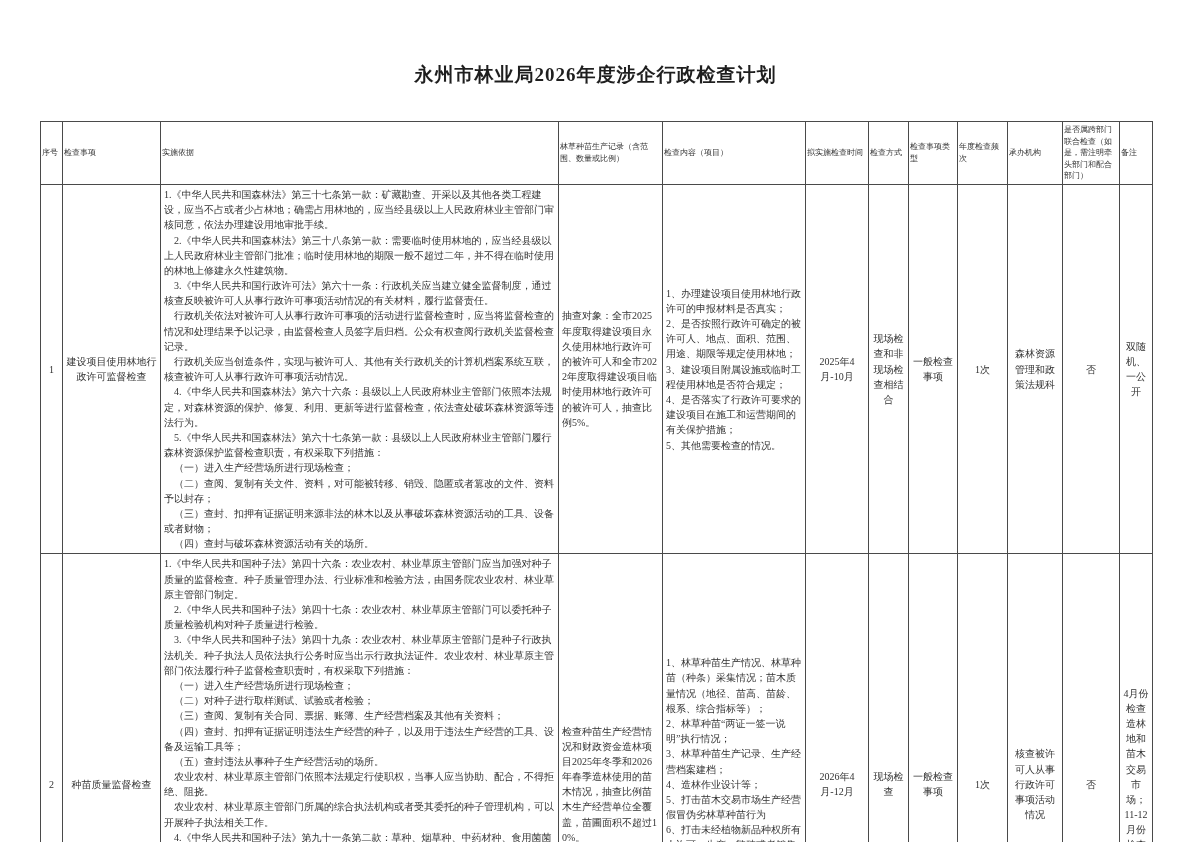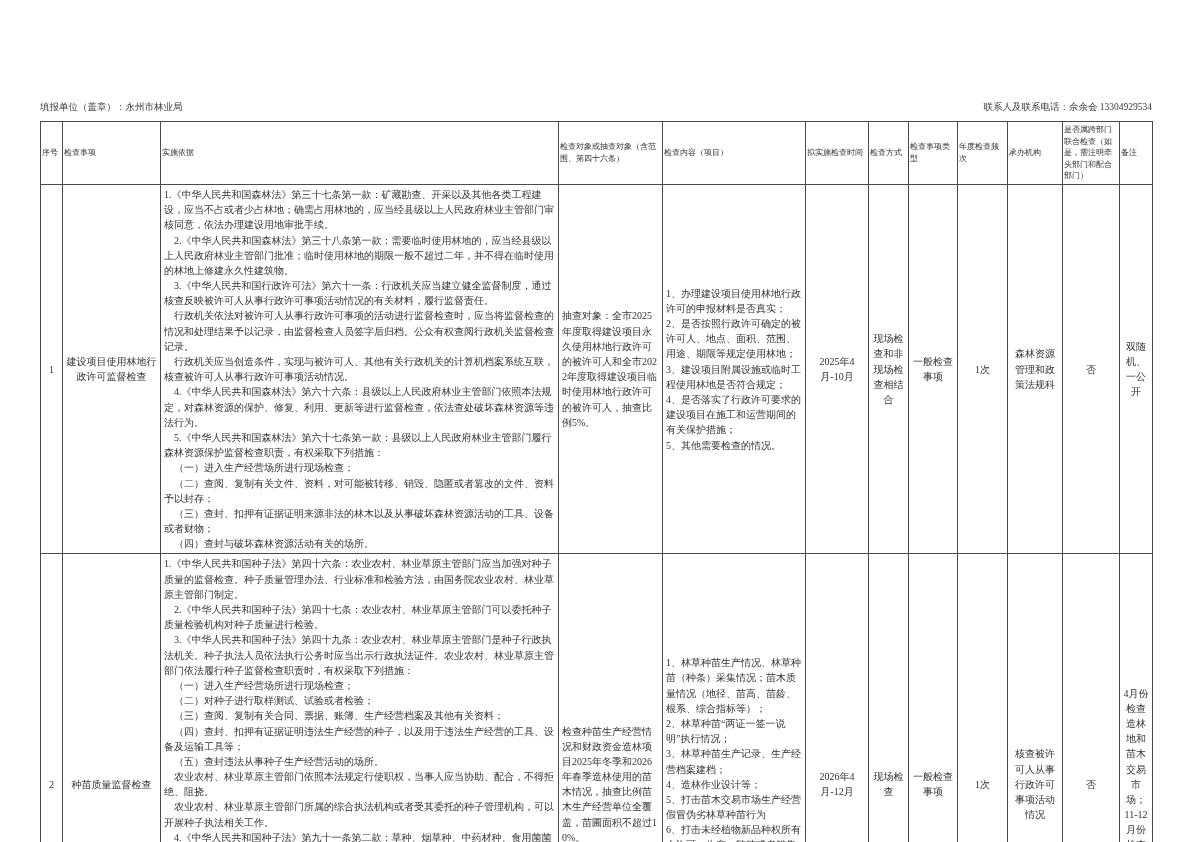--- a/index.html
+++ b/index.html
@@ -30,25 +30,22 @@
   td.c-left  { text-align:left; white-space:pre-wrap; word-break:break-all; }
   td.c-basis { font-size:7.4px; line-height:1.5; }
   .footer { position:absolute; top:806px; left:0; width:100%;
             text-align:center; font-size:9.5px; color:#3a3a3a; }
 </style>
 </head>
 <body>
 
 <div class="sheet">
 
+  <div class="doc-title">永州市林业局2026年度涉企行政检查计划</div>
 
-  <div class="meta-row">
-    <span>填报单位（盖章）：永州市林业局</span>
-    <span>联系人及联系电话：佘余会 13304929534</span>
-  </div>
 
   <table class="plan">
     <colgroup>
       <col style="width:22px">
         <col style="width:98px">
         <col style="width:398px">
       <col style="width:104px">
         <col style="width:143px">
         <col style="width:63px">
       <col style="width:40px">
@@ -56,21 +53,21 @@
         <col style="width:50px">
       <col style="width:55px">
         <col style="width:57px">
         <col style="width:33px">
     </colgroup>
     <thead>
       <tr>
         <th>序号</th>
         <th>检查事项</th>
         <th>实施依据</th>
-        <th>检查对象或抽查对象（含范围、第四十六条）</th>
+        <th>林草种苗生产记录（含范围、数量或比例）</th>
         <th>检查内容（项目）</th>
         <th>拟实施检查时间</th>
         <th>检查方式</th>
         <th>检查事项类型</th>
         <th>年度检查频次</th>
         <th>承办机构</th>
         <th>是否属跨部门联合检查（如是，需注明牵头部门和配合部门）</th>
         <th>备注</th>
       </tr>
     </thead>

